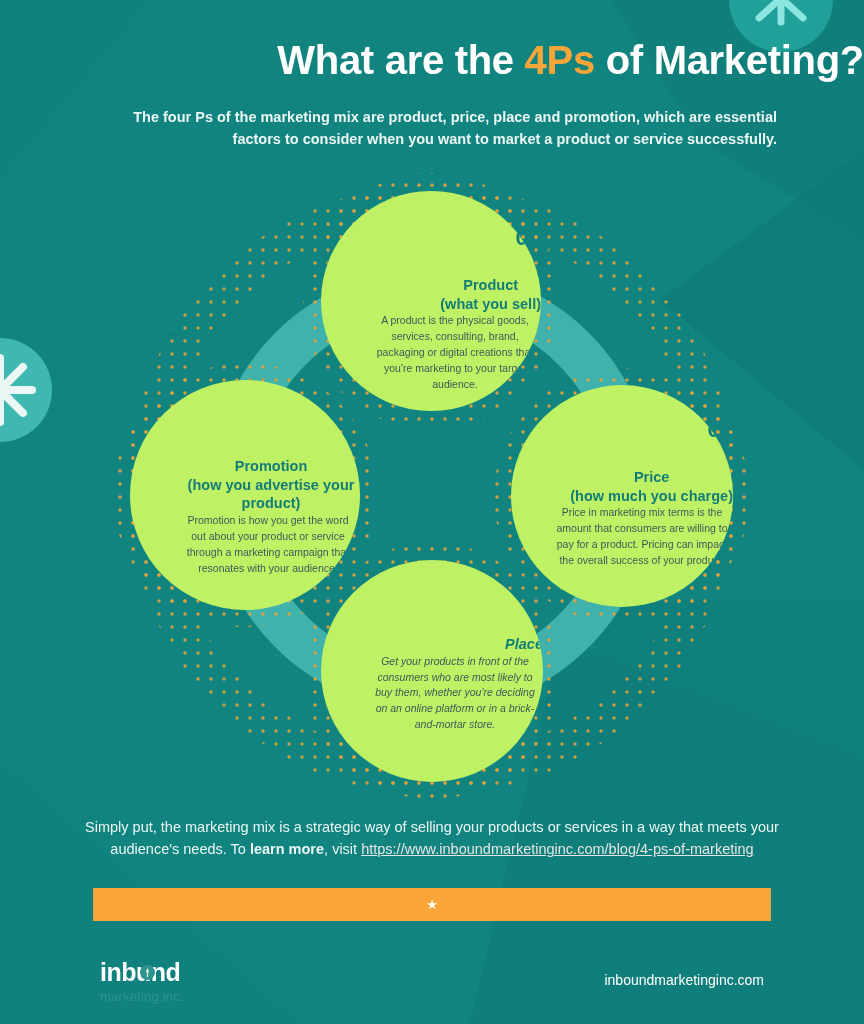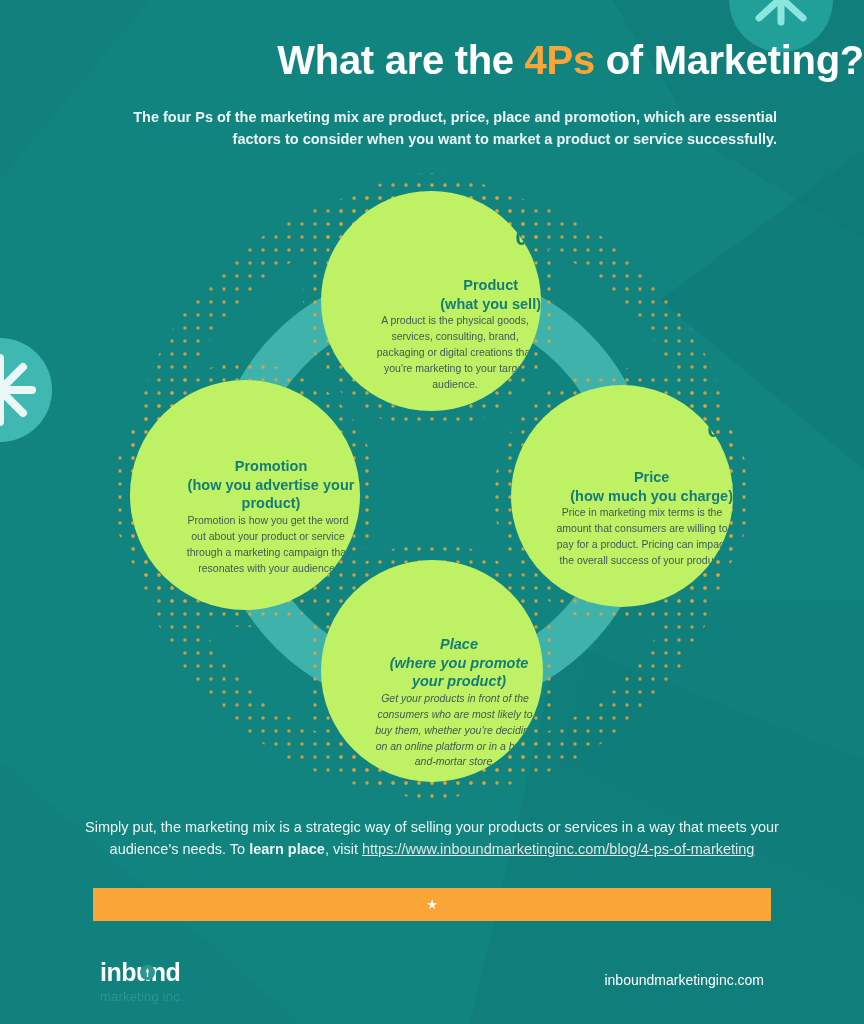--- a/index.html
+++ b/index.html
@@ -251,36 +251,35 @@
       <div>(how much you charge)</div>
     </div>
     <div class="p-body" style="width:182px;">Price in marketing mix terms is the amount that consumers are willing to pay for a product. Pricing can impact the overall success of your product.</div>
   </div>
 
   <div class="p-circle" id="circle-03" style="padding-top:24px;">
     <div class="p-num">03</div>
     <span class="p-slash"></span>
     <div class="p-head">
       <div>Place</div>
-      <div style="width:168px;">(where you promote your product)</div>
     </div>
     <div class="p-body" style="width:176px;">Get your products in front of the consumers who are most likely to buy them, whether you're deciding on an online platform or in a brick-and-mortar store.</div>
   </div>
 
   <div class="p-circle" id="circle-04" style="padding-top:26px;">
     <div class="p-num">04</div>
     <span class="p-slash"></span>
     <div class="p-head">
       <div>Promotion</div>
       <div style="width:178px;">(how you advertise your product)</div>
     </div>
     <div class="p-body" style="width:184px;">Promotion is how you get the word out about your product or service through a marketing campaign that resonates with your audience.</div>
   </div>
 
-  <div class="closing"><span>Simply put, the marketing mix is a strategic way of selling your products or services in a way that meets your audience's needs. To </span><b>learn place</b><span>, visit </span><a href="#">https://www.inboundmarketinginc.com/blog/4-ps-of-marketing</a></div>
+  <div class="closing"><span>Simply put, the marketing mix is a strategic way of selling your products or services in a way that meets your audience's needs. To </span><b>learn more</b><span>, visit </span><a href="#">https://www.inboundmarketinginc.com/blog/4-ps-of-marketing</a></div>
 
   <div class="cta">
     <span class="cta-star">★</span>
   </div>
 
   <div class="footer">
     <div class="logo">
       <div class="logo-main">
         <span>inbund</span>
         <span class="logo-dot">

